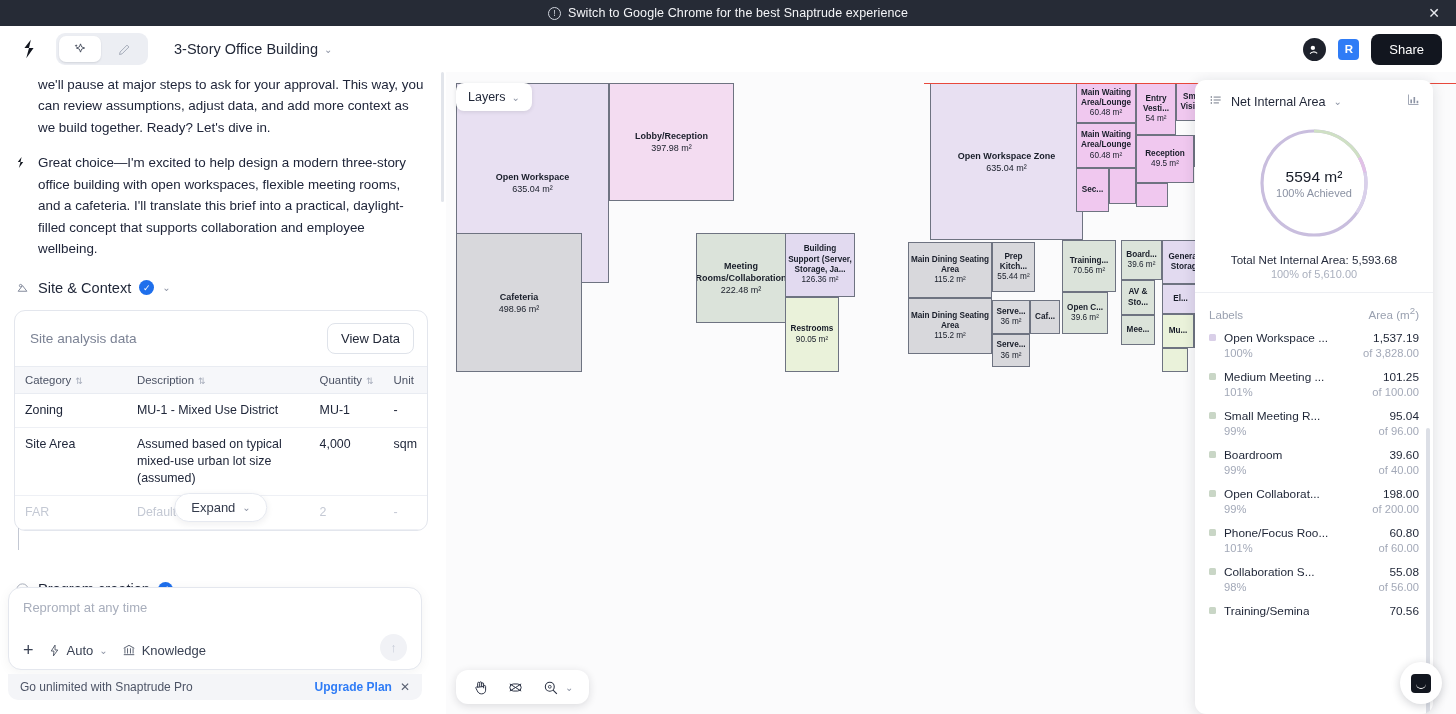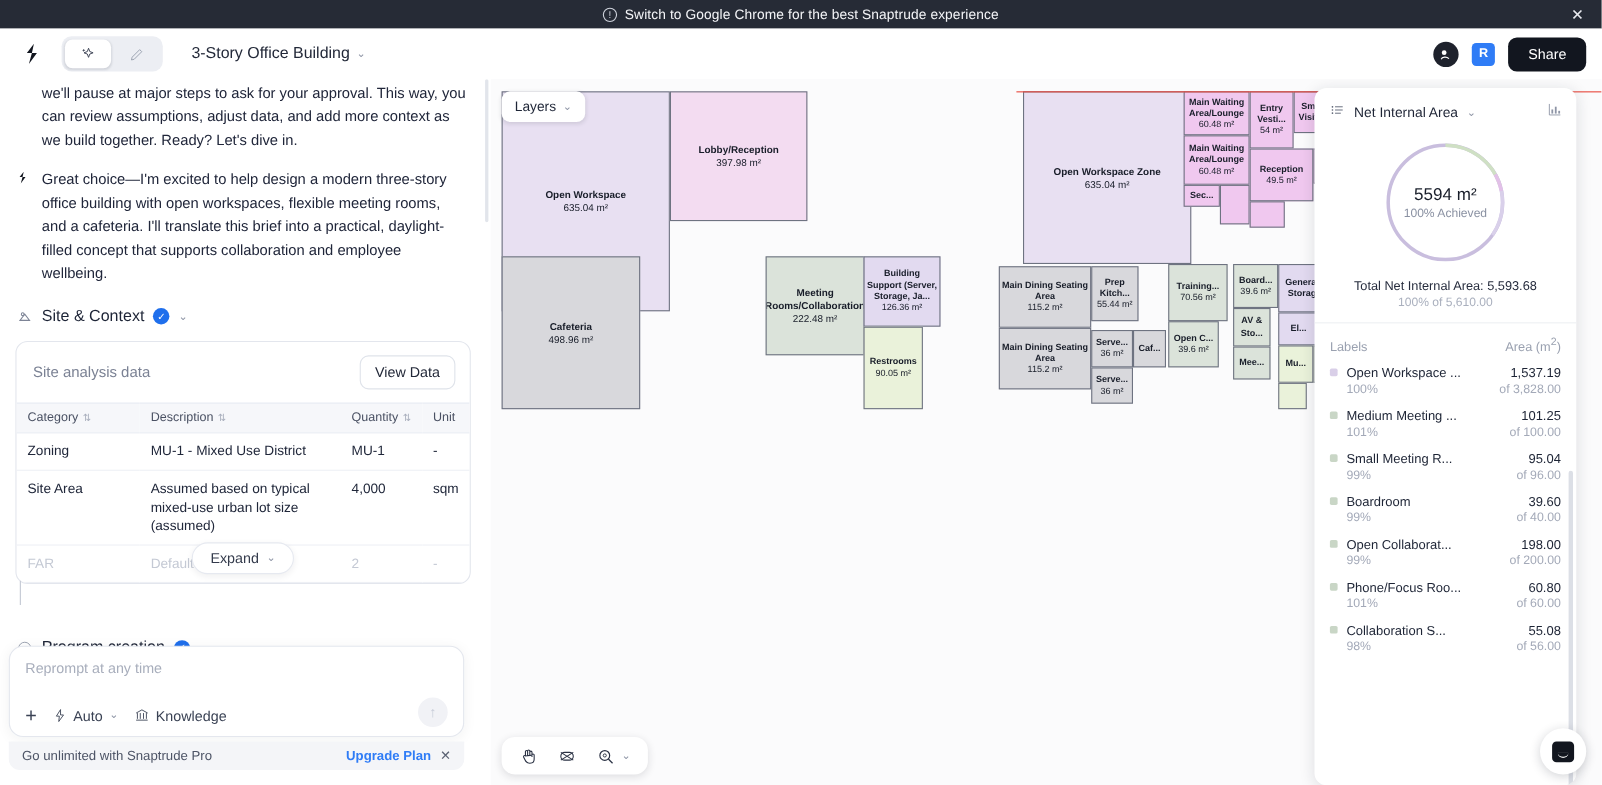--- a/index.html
+++ b/index.html
@@ -481,21 +481,21 @@
         <div>Main Waiting Area/Lounge</div>
         <div class="area">60.48 m²</div>
       </div>
       <div class="room" style="left: 690px; top: 63px; width: 58px; height: 48px; background: rgb(240, 200, 239);">
         <div>Reception</div>
         <div class="area">49.5 m²</div>
       </div>
       <div class="room" style="left: 748px; top: 63px; width: 28px; height: 32px; background: rgb(240, 200, 239);">
         <div>...Vi...</div>
       </div>
-      <div class="room" style="left: 630px; top: 96px; width: 33px; height: 20px; background: rgb(240, 200, 239);">
+      <div class="room" style="left: 630px; top: 96px; width: 33px; height: 44px; background: rgb(240, 200, 239);">
         <div>Sec...</div>
       </div>
       <div class="room" style="left: 663px; top: 96px; width: 27px; height: 36px; background: rgb(240, 200, 239);"></div>
       <div class="room" style="left: 690px; top: 111px; width: 32px; height: 24px; background: rgb(240, 200, 239);"></div>
       <div class="room" style="left: 462px; top: 170px; width: 84px; height: 56px; background: rgb(216, 216, 220);">
         <div>Main Dining Seating Area</div>
         <div class="area">115.2 m²</div>
       </div>
       <div class="room" style="left: 462px; top: 226px; width: 84px; height: 56px; background: rgb(216, 216, 220);">
         <div>Main Dining Seating Area</div>
@@ -693,19 +693,26 @@
         <div class="label-line1">
           <span class="swatch" style="background: rgb(201, 214, 198);"></span>
           <span class="label-name">Collaboration S...</span>
           <span class="label-val">55.08</span>
         </div>
         <div class="label-line2">
           <span>98%</span>
           <span class="label-of">of 56.00</span>
         </div>
       </div>
+      <div class="label-row">
+        <div class="label-line1">
+          <span class="swatch" style="background: rgb(201, 214, 198);"></span>
+          <span class="label-name">Training/Semina</span>
+          <span class="label-val">70.56</span>
+        </div>
+      </div>
     </div>
   <div class="rp-scrollbar"></div>
 </div>
 
 <div class="chat-bubble">
   <div class="bubble-sq"></div>
 </div>
 
 </body></html>

